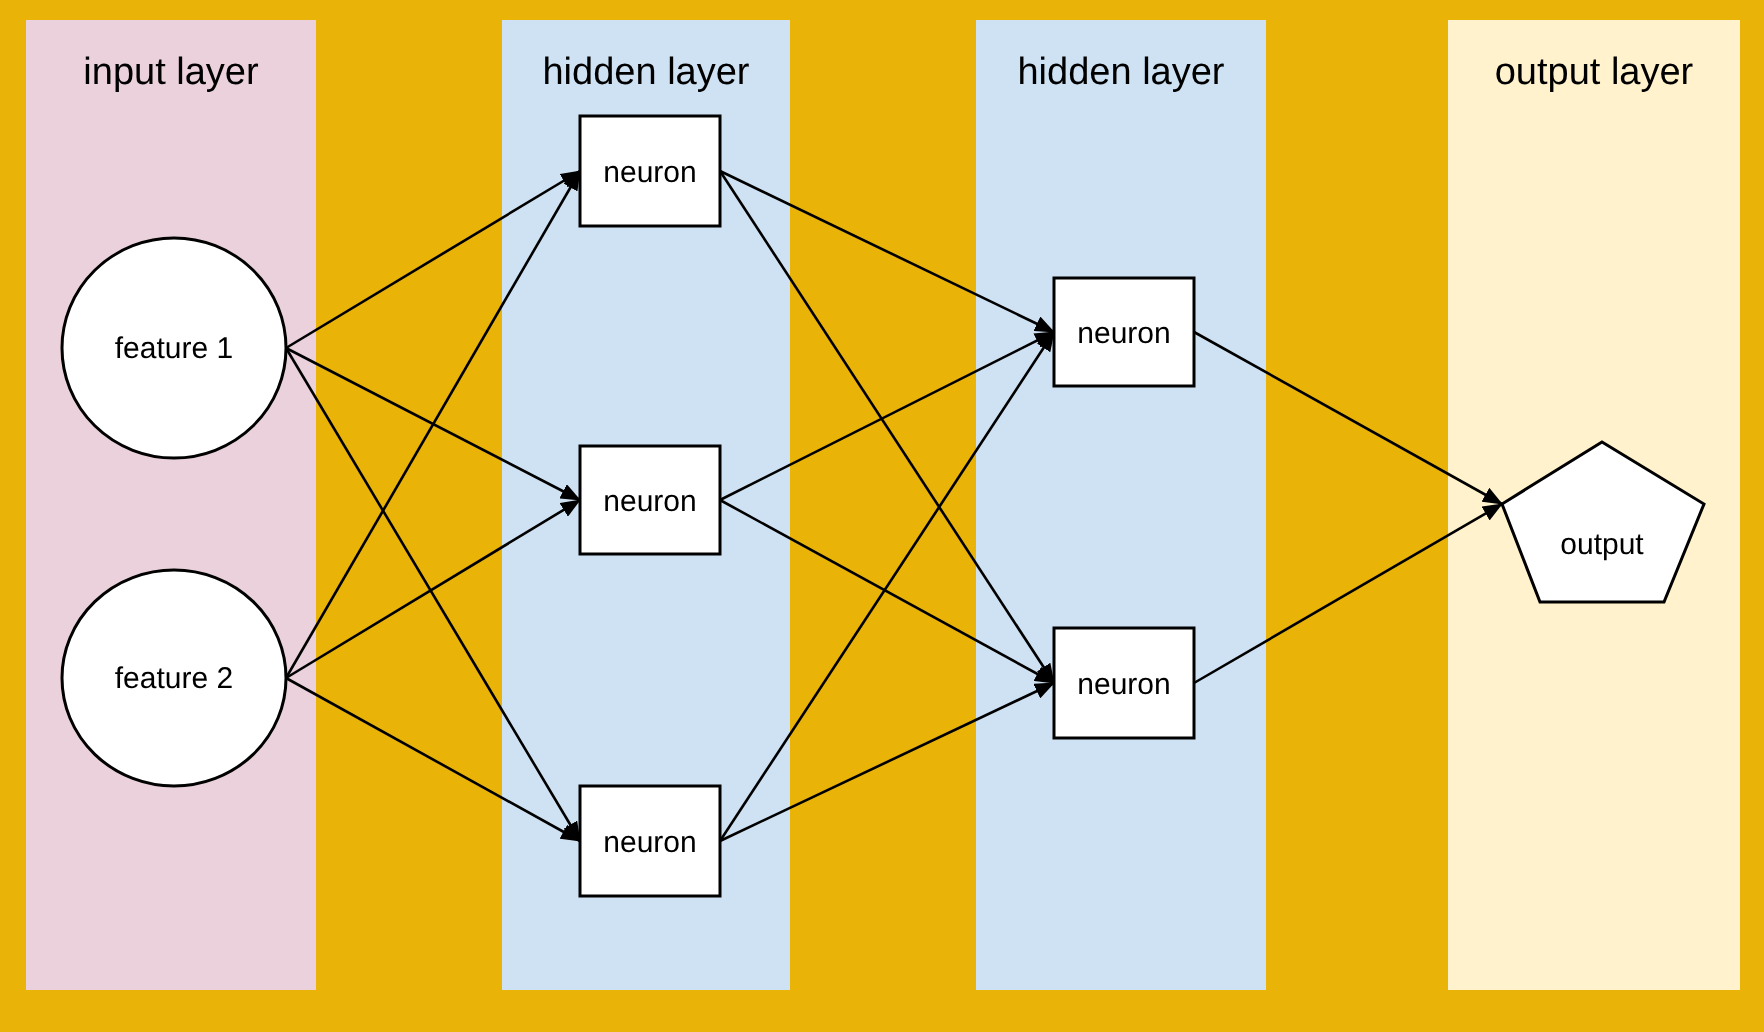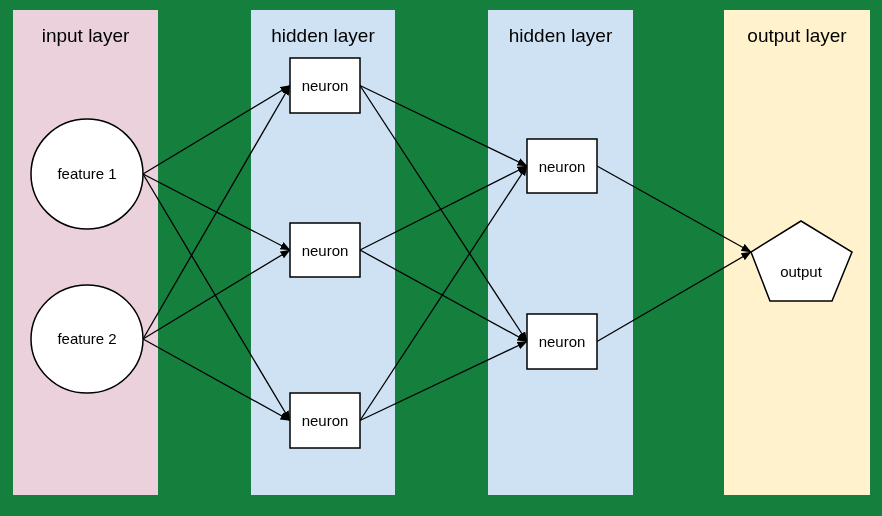--- a/index.html
+++ b/index.html
@@ -4,21 +4,21 @@
 <style>
   html, body {
     margin: 0;
     padding: 0;
     background: #000000;
   }
   .stage {
     position: relative;
     width: 882px;
     height: 516px;
-    background: #15803d;
+    background: #eab308;
     overflow: hidden;
   }
   svg text {
     font-family: "Liberation Sans", sans-serif;
     fill: #000000;
   }
   svg .layer-header { font-size: 19px; }
   svg .node-label   { font-size: 15px; }
 </style>
 </head>

